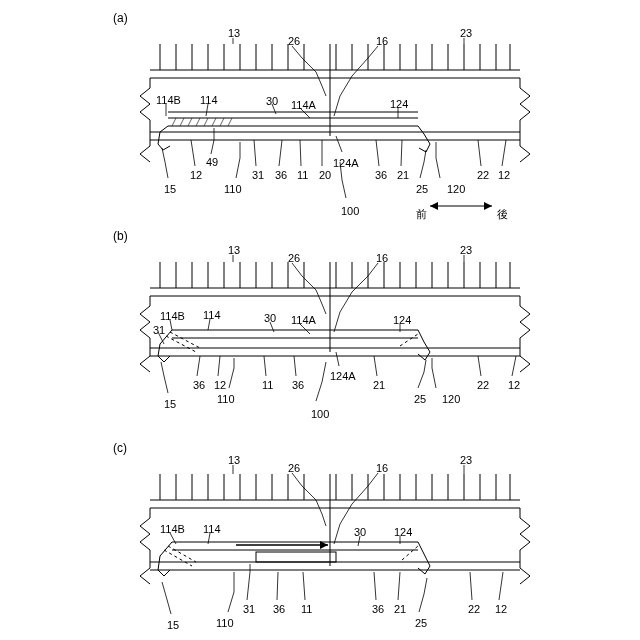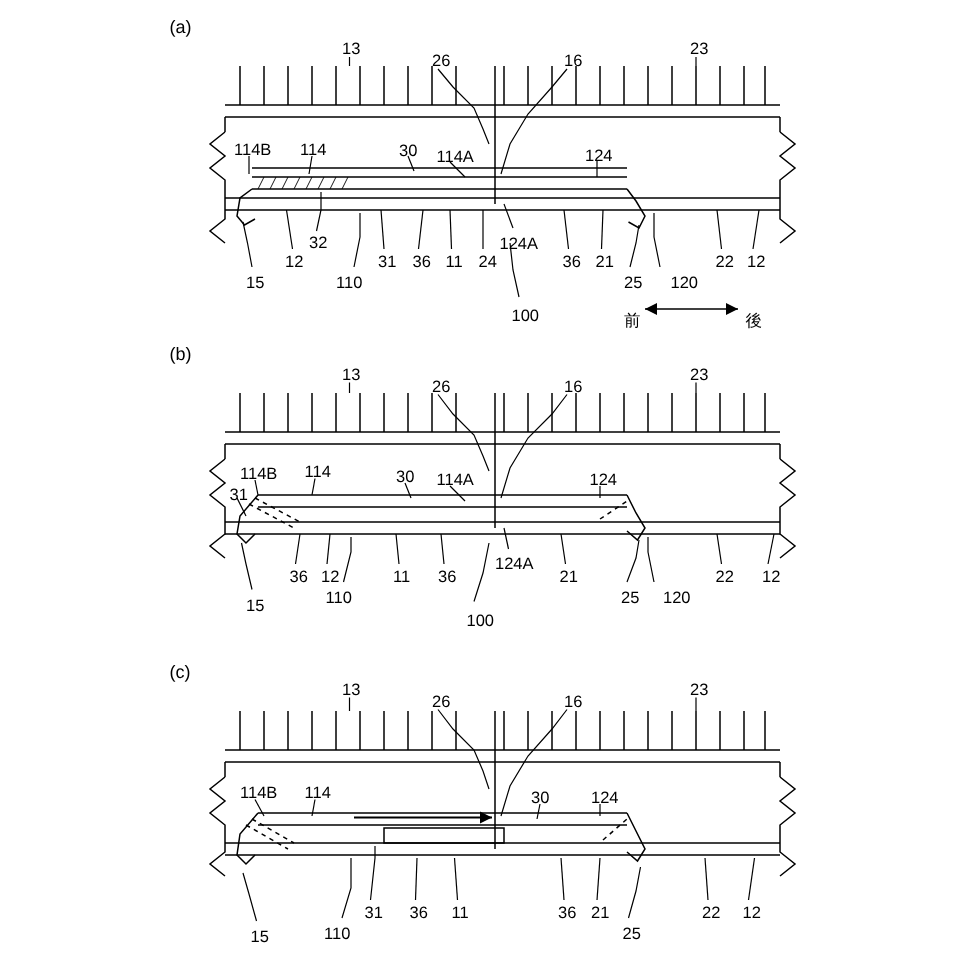--- a/index.html
+++ b/index.html
@@ -291,25 +291,25 @@
   <div id="callouts">
       <div class="lbl" style="left: 228px; top: 28px;">13</div>
       <div class="lbl" style="left: 288px; top: 36px;">26</div>
       <div class="lbl" style="left: 376px; top: 36px;">16</div>
       <div class="lbl" style="left: 460px; top: 28px;">23</div>
       <div class="lbl" style="left: 156px; top: 95px;">114B</div>
       <div class="lbl" style="left: 200px; top: 95px;">114</div>
       <div class="lbl" style="left: 266px; top: 96px;">30</div>
       <div class="lbl" style="left: 291px; top: 100px;">114A</div>
       <div class="lbl" style="left: 390px; top: 99px;">124</div>
-      <div class="lbl" style="left: 206px; top: 157px;">32</div>
+      <div class="lbl" style="left: 206px; top: 157px;">49</div>
       <div class="lbl" style="left: 252px; top: 170px;">31</div>
       <div class="lbl" style="left: 275px; top: 170px;">36</div>
       <div class="lbl" style="left: 297px; top: 170px;">11</div>
-      <div class="lbl" style="left: 319px; top: 170px;">24</div>
+      <div class="lbl" style="left: 319px; top: 170px;">20</div>
       <div class="lbl" style="left: 333px; top: 158px;">124A</div>
       <div class="lbl" style="left: 375px; top: 170px;">36</div>
       <div class="lbl" style="left: 397px; top: 170px;">21</div>
       <div class="lbl" style="left: 477px; top: 170px;">22</div>
       <div class="lbl" style="left: 190px; top: 170px;">12</div>
       <div class="lbl" style="left: 498px; top: 170px;">12</div>
       <div class="lbl" style="left: 224px; top: 184px;">110</div>
       <div class="lbl" style="left: 447px; top: 184px;">120</div>
       <div class="lbl" style="left: 164px; top: 184px;">15</div>
       <div class="lbl" style="left: 416px; top: 184px;">25</div>

